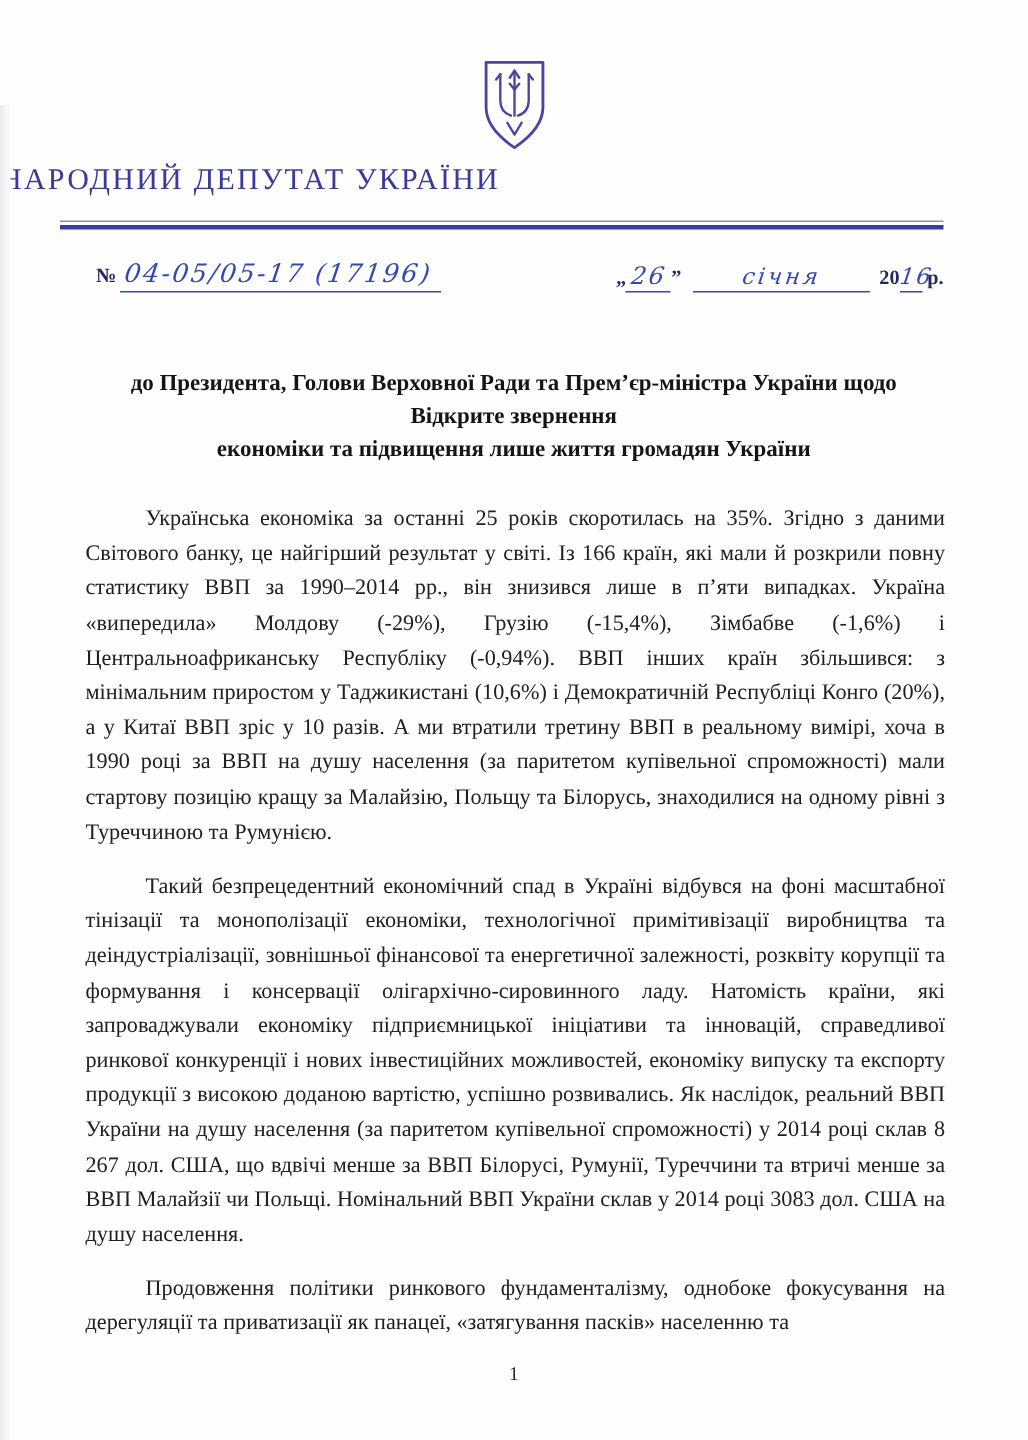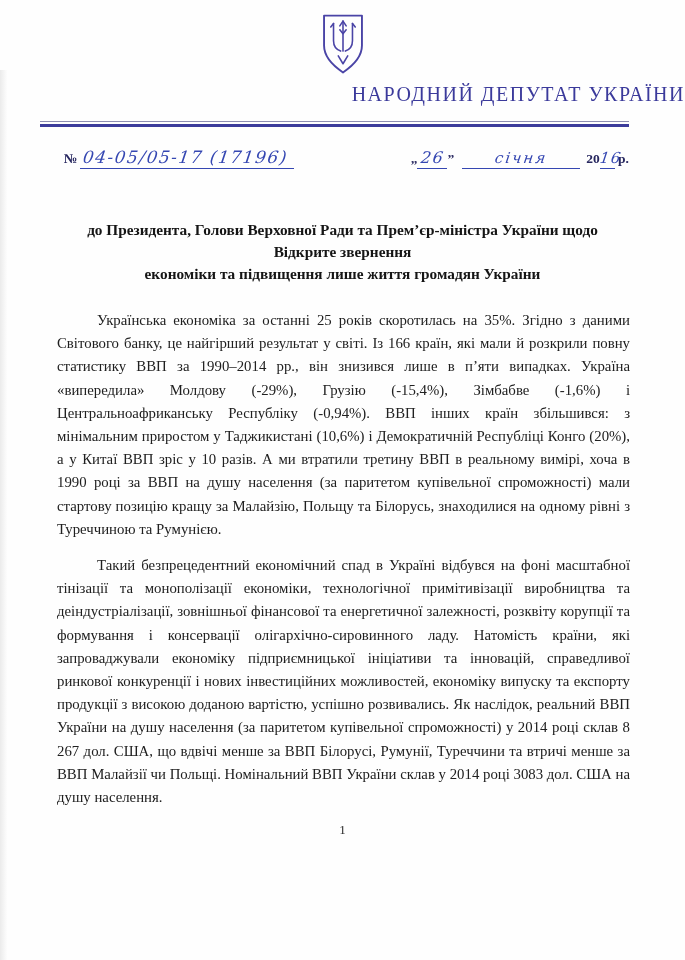--- a/index.html
+++ b/index.html
@@ -14,21 +14,21 @@
   }
   .scan-edge {
     position: absolute;
     left: 0; top: 70px; bottom: 0;
     width: 7px;
     background: linear-gradient(to right, #ebebeb, #fdfdfd);
     pointer-events: none;
   }
 
   
-  .letterhead { text-align: right; padding-top: 14px; }
+  .letterhead { text-align: left; padding-top: 40px; }
   .emblem { display: block; margin: 0 auto; }
   .letterhead-title {
     margin: 9px 0 0 0;
     font-size: 20px;
     font-weight: normal;
     letter-spacing: 1.5px;
     color: #3b3a9b;
     font-family: "Liberation Serif", serif;
   }
   .rule {
@@ -155,16 +155,17 @@
 
   <div class="letter-title">
     <div>до Президента, Голови Верховної Ради та Прем’єр-міністра України щодо</div>
     <div>Відкрите звернення</div>
     <div>економіки та підвищення лише життя громадян України</div>
   </div>
 
   <main class="letter-body">
     <p>Українська економіка за останні 25 років скоротилась на 35%. Згідно з даними Світового банку, це найгірший результат у світі. Із 166 країн, які мали й розкрили повну статистику ВВП за 1990–2014 рр., він знизився лише в п’яти випадках. Україна «випередила» Молдову (-29%), Грузію (-15,4%), Зімбабве (-1,6%) і Центральноафриканську Республіку (-0,94%). ВВП інших країн збільшився: з мінімальним приростом у Таджикистані (10,6%) і Демократичній Республіці Конго (20%), а у Китаї ВВП зріс у 10 разів. А ми втратили третину ВВП в реальному вимірі, хоча в 1990 році за ВВП на душу населення (за паритетом купівельної спроможності) мали стартову позицію кращу за Малайзію, Польщу та Білорусь, знаходилися на одному рівні з Туреччиною та Румунією.</p>
     <p>Такий безпрецедентний економічний спад в Україні відбувся на фоні масштабної тінізації та монополізації економіки, технологічної примітивізації виробництва та деіндустріалізації, зовнішньої фінансової та енергетичної залежності, розквіту корупції та формування і консервації олігархічно-сировинного ладу. Натомість країни, які запроваджували економіку підприємницької ініціативи та інновацій, справедливої ринкової конкуренції і нових інвестиційних можливостей, економіку випуску та експорту продукції з високою доданою вартістю, успішно розвивались. Як наслідок, реальний ВВП України на душу населення (за паритетом купівельної спроможності) у 2014 році склав 8 267 дол. США, що вдвічі менше за ВВП Білорусі, Румунії, Туреччини та втричі менше за ВВП Малайзії чи Польщі. Номінальний ВВП України склав у 2014 році 3083 дол. США на душу населення.</p>
+    <p>Продовження політики ринкового фундаменталізму, однобоке фокусування на дерегуляції та приватизації як панацеї, «затягування пасків» населенню та</p>
   </main>
 
   <div class="page-number">1</div>
 </div>
 
 </body></html>

